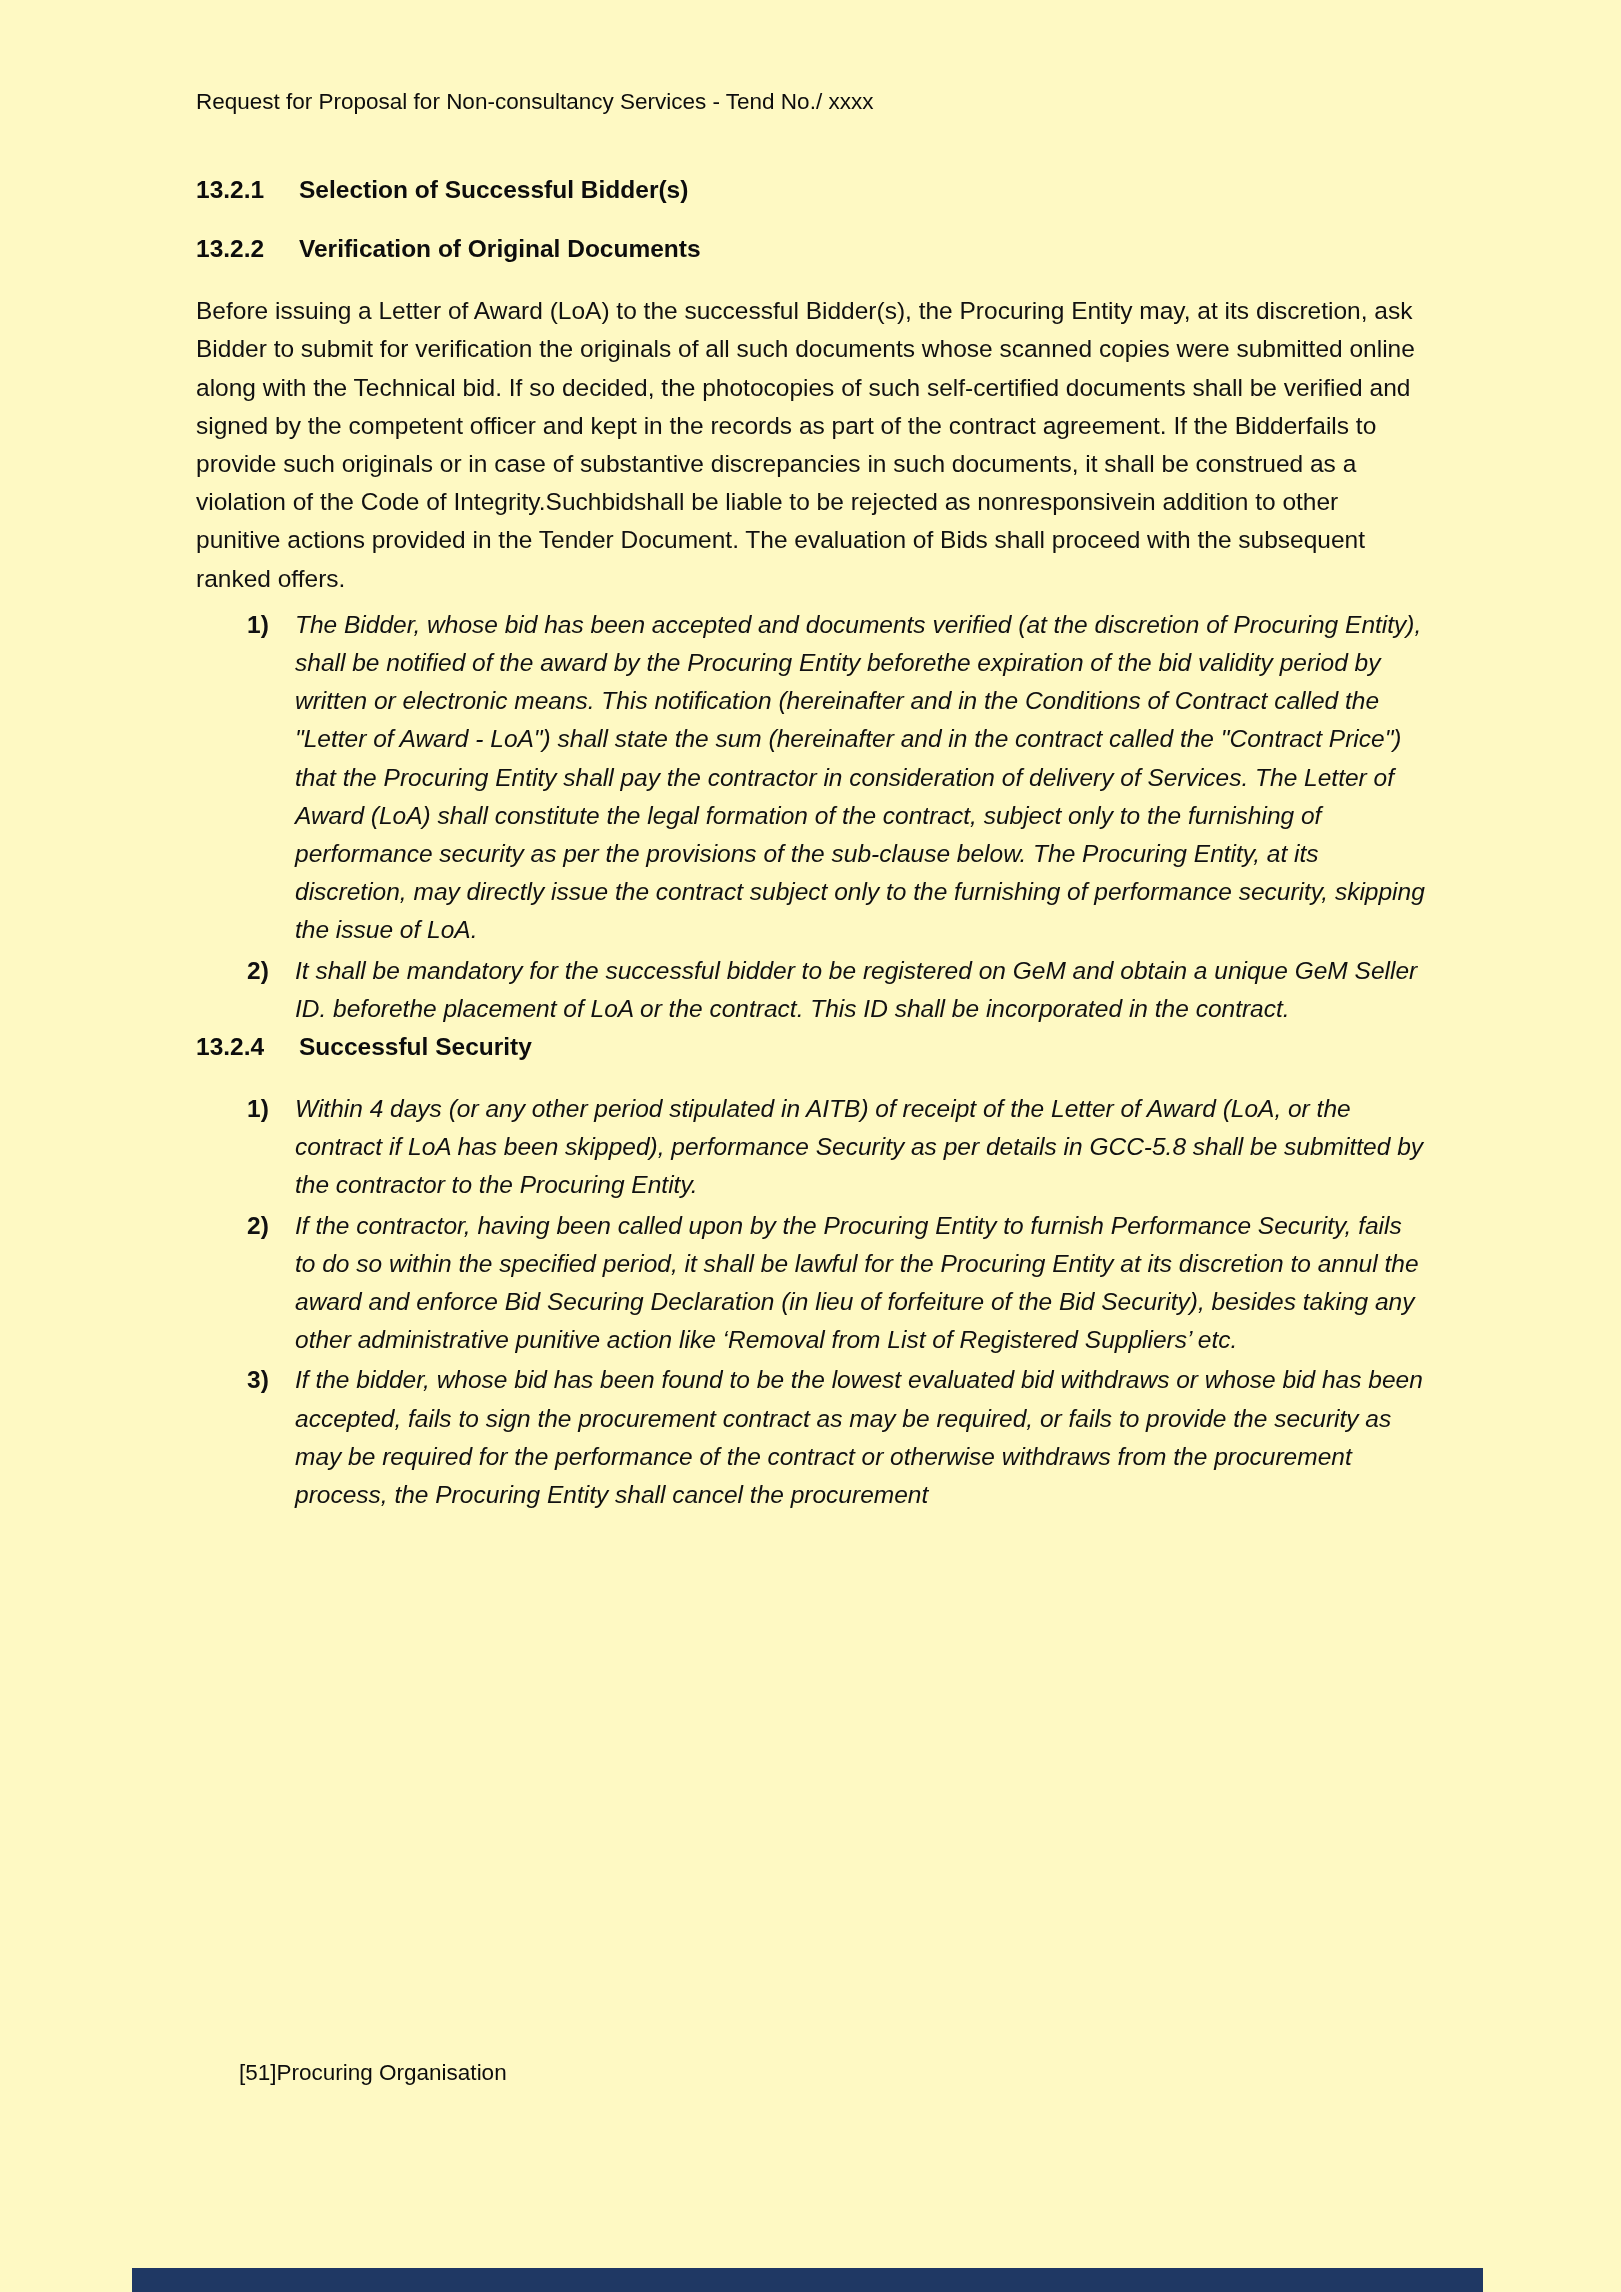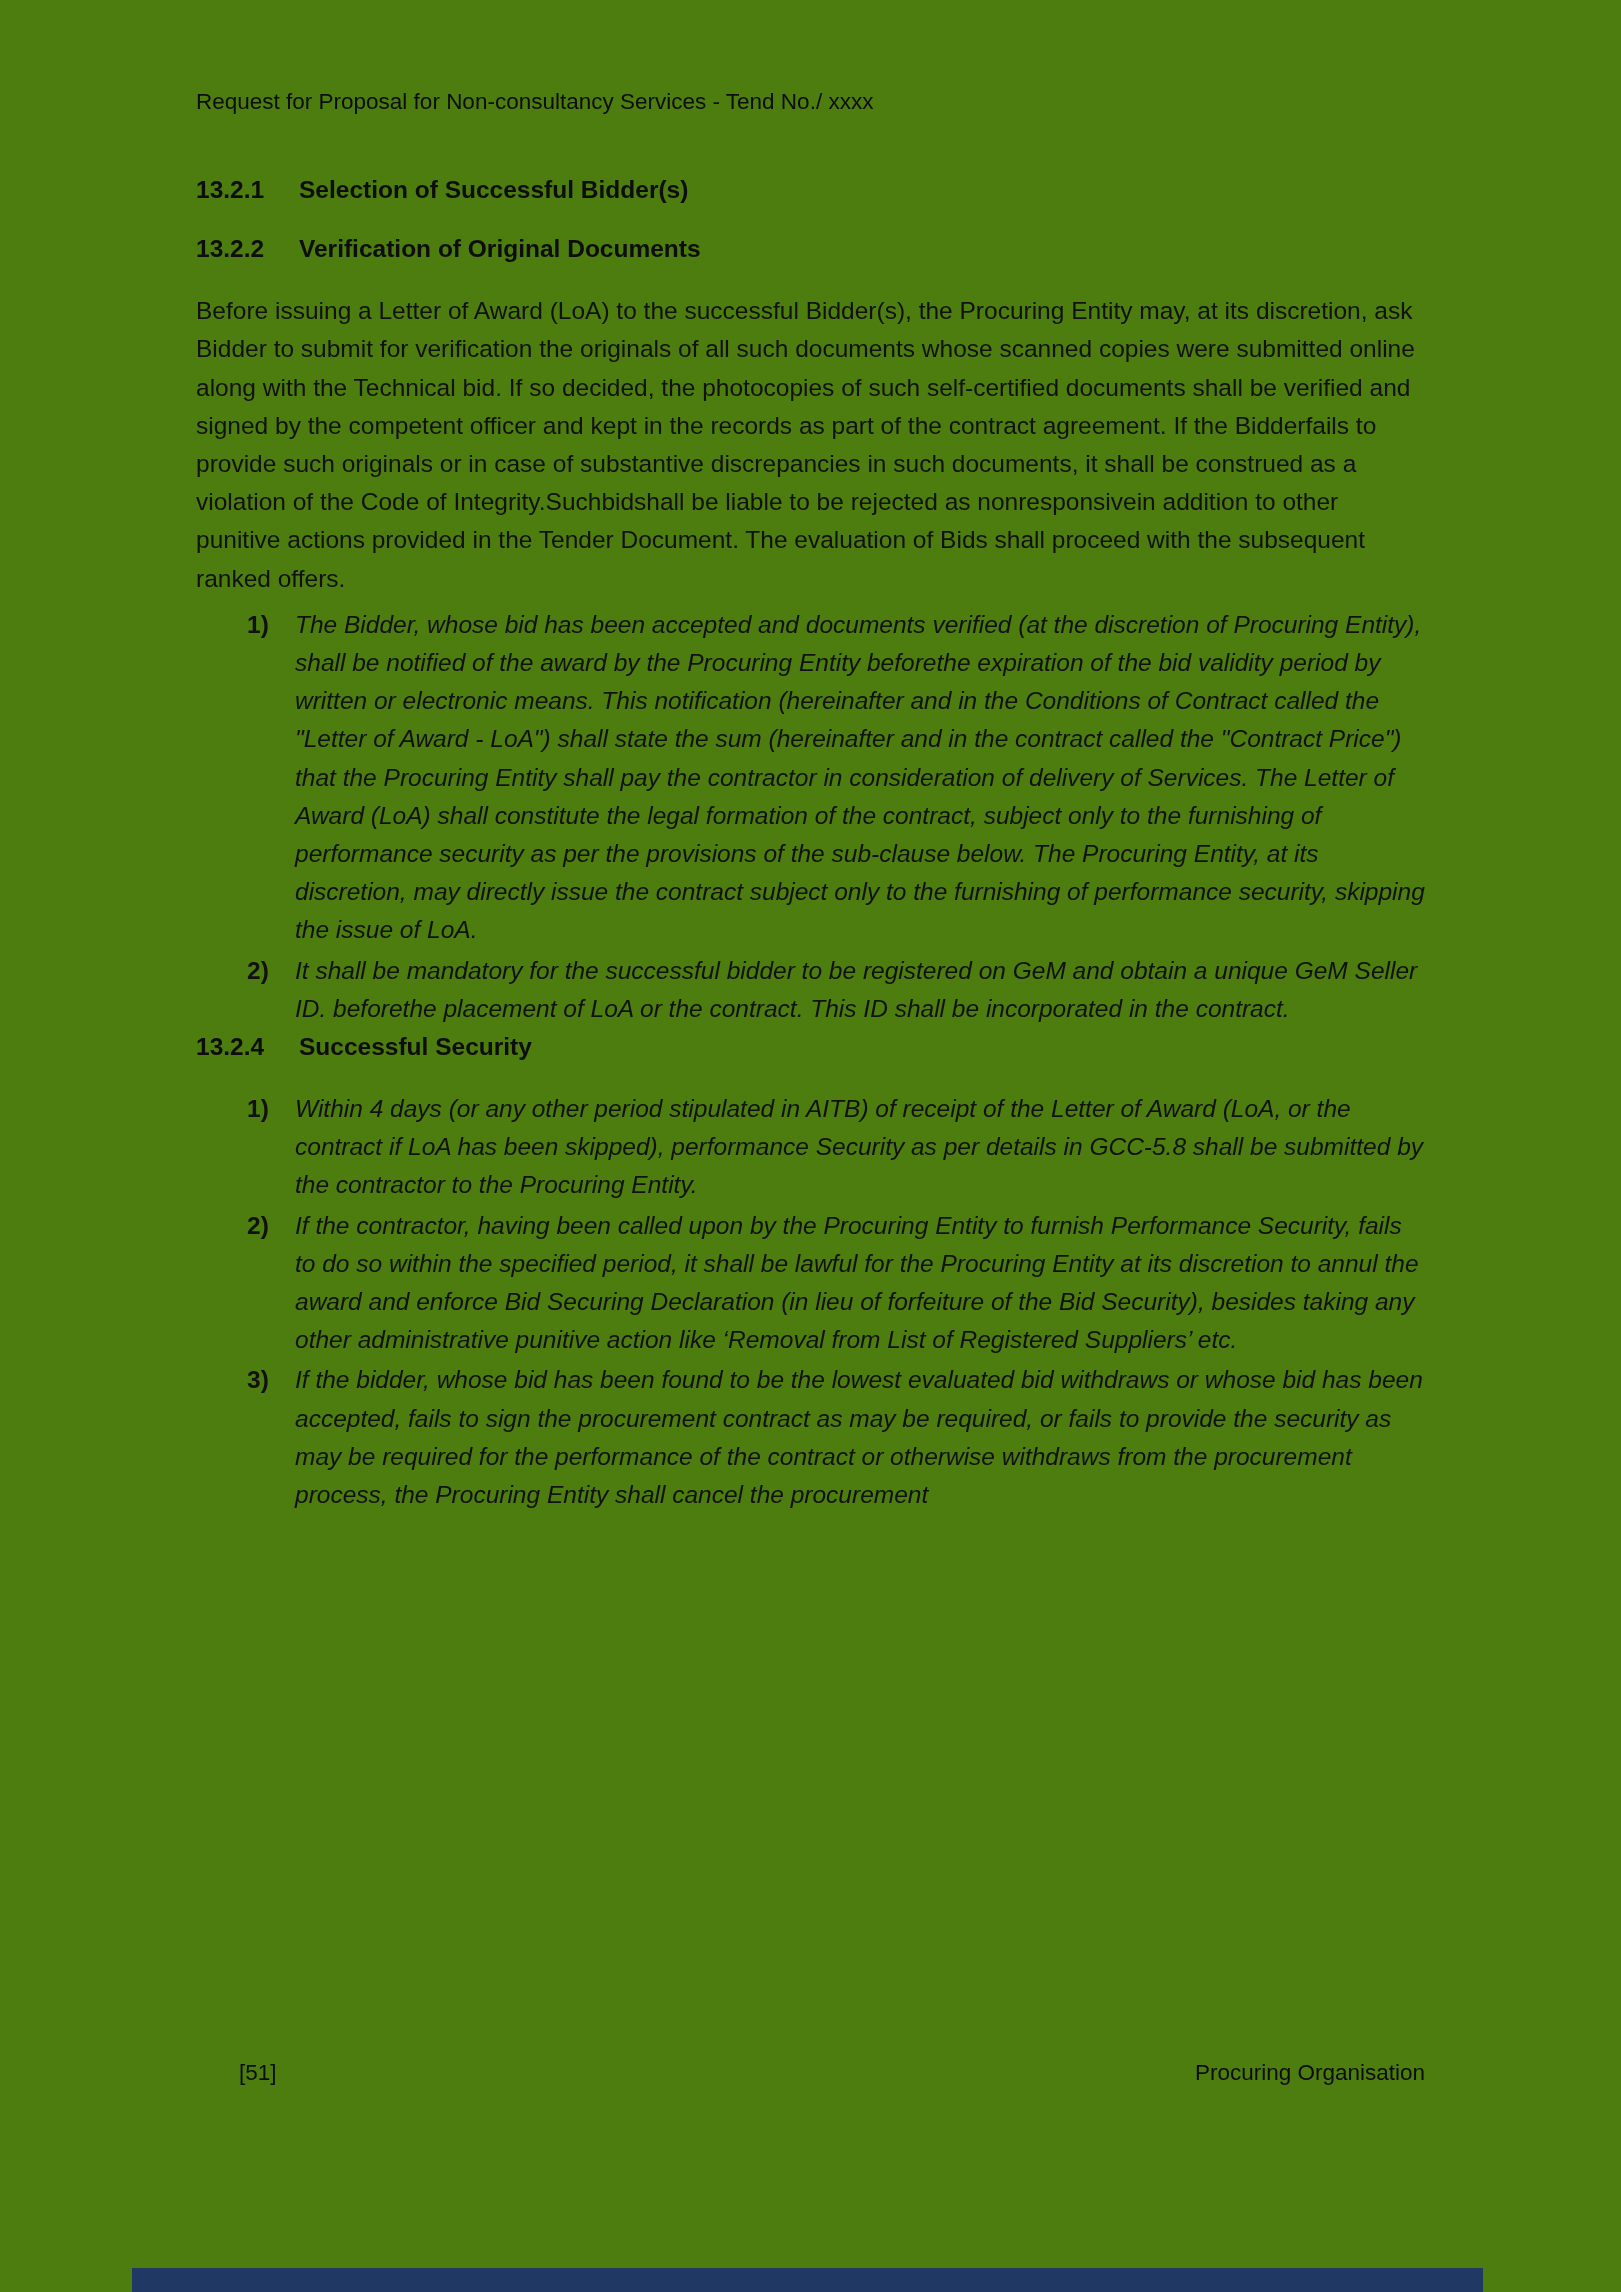--- a/index.html
+++ b/index.html
@@ -3,21 +3,21 @@
 <meta charset="utf-8">
 <style>
   * { margin: 0; padding: 0; box-sizing: border-box; }
   html, body { background: #ffffff; }
   body { font-family: "Liberation Sans", sans-serif; color: #111111; }
 
   .page {
     position: relative;
     width: 1621px;
     height: 2293px;
-    background: #4d7c0f;
+    background: #fef9c3;
     padding: 86px 196px 0 196px;
     overflow: hidden;
   }
 
   .doc-header {
     font-size: 22.5px;
     line-height: 1.4;
     margin-bottom: 55px;
     color: #0d0d0d;
   }
@@ -53,21 +53,20 @@
     font-weight: 700;
   }
   .num-list .li-text { flex: 1; font-style: italic; }
 
   .doc-footer {
     position: absolute;
     top: 2060px;
     left: 196px;
     right: 196px;
     display: flex;
-    justify-content: space-between;
     align-items: baseline;
     font-size: 22.5px;
     color: #0d0d0d;
   }
   .doc-footer .footer-left { padding-left: 43px; }
 
   .bottom-bar {
     position: absolute;
     bottom: 0;
     left: 132px;

